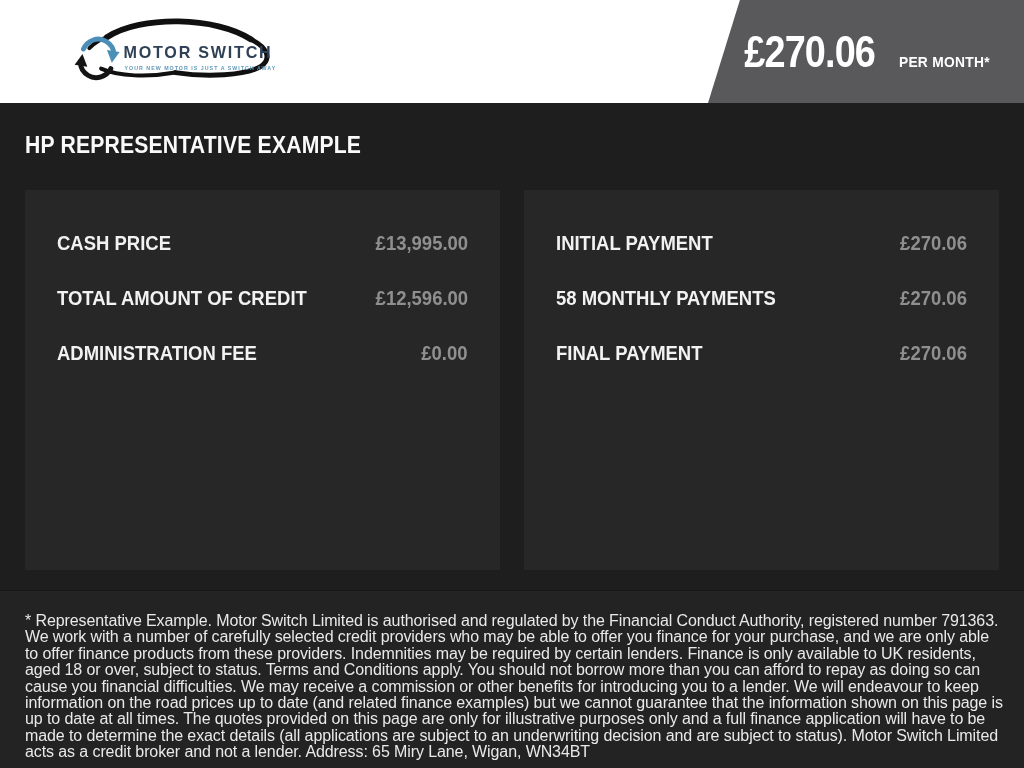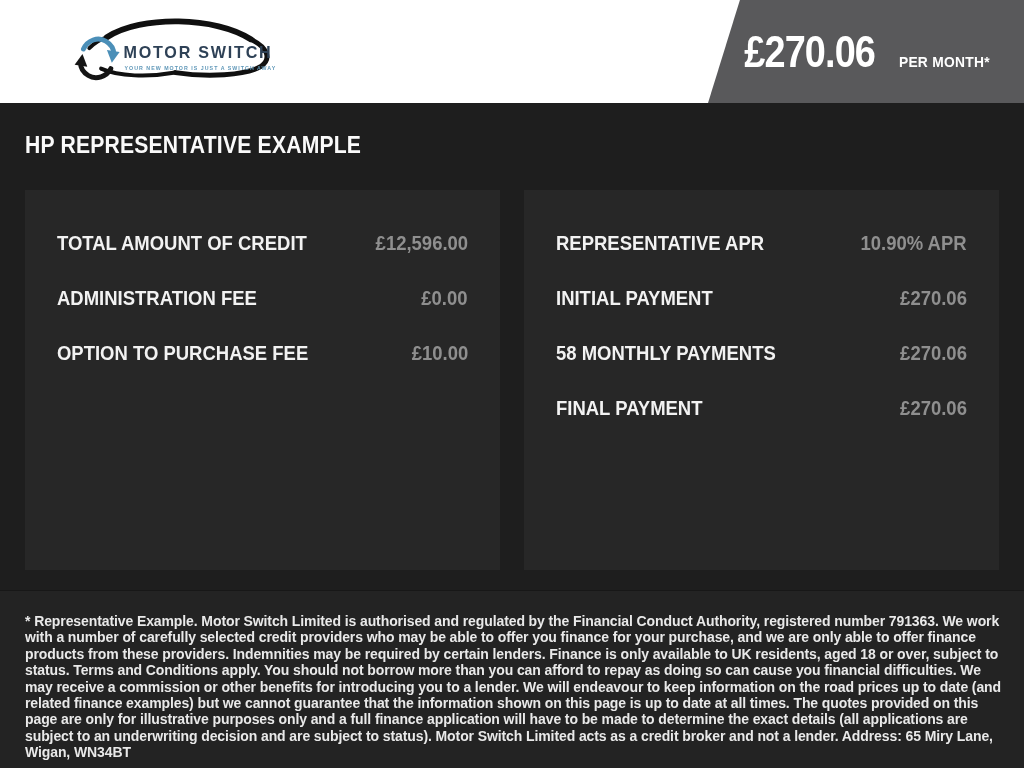--- a/index.html
+++ b/index.html
@@ -50,22 +50,22 @@
   .frow-value{
     display:inline-block;color:#8f8f8f;font-weight:bold;font-size:21px;
     white-space:nowrap;transform:scaleX(.88);transform-origin:100% 50%;
   }
   
   .footer{
     position:absolute;top:590px;left:0;width:1024px;height:178px;
     background:#232323;border-top:1px solid #171717;box-sizing:border-box;
   }
   .disclaimer{
-    margin:22px 24px 0 25px;width:978px;color:#e9e9e9;font-weight:bold;
-    font-size:14px;line-height:16.4px;letter-spacing:-0.1px;
+    margin:22px 24px 0 25px;width:978px;color:#e9e9e9;font-weight:normal;
+    font-size:16px;line-height:16.4px;letter-spacing:-0.1px;
   }
 </style>
 </head>
 <body>
 
 <div class="page">
 
   <div class="topbar">
 
     <svg class="logo" viewBox="0 0 230 82" aria-hidden="true">
@@ -93,38 +93,34 @@
       <span class="badge-period">PER MONTH*</span>
     </div>
   </div>
 
   <div class="section-title">HP REPRESENTATIVE EXAMPLE</div>
 
   <div class="panels">
 
     <div class="panel">
       <div class="frow">
+        <span class="frow-label">CASH PRICE</span>
+        <span class="frow-value">£13,995.00</span>
+      </div>
+      <div class="frow">
         <span class="frow-label">TOTAL AMOUNT OF CREDIT</span>
         <span class="frow-value">£12,596.00</span>
       </div>
       <div class="frow">
         <span class="frow-label">ADMINISTRATION FEE</span>
         <span class="frow-value">£0.00</span>
       </div>
-      <div class="frow">
-        <span class="frow-label">OPTION TO PURCHASE FEE</span>
-        <span class="frow-value">£10.00</span>
-      </div>
     </div>
 
     <div class="panel">
-      <div class="frow">
-        <span class="frow-label">REPRESENTATIVE APR</span>
-        <span class="frow-value">10.90% APR</span>
-      </div>
       <div class="frow">
         <span class="frow-label">INITIAL PAYMENT</span>
         <span class="frow-value">£270.06</span>
       </div>
       <div class="frow">
         <span class="frow-label">58 MONTHLY PAYMENTS</span>
         <span class="frow-value">£270.06</span>
       </div>
       <div class="frow">
         <span class="frow-label">FINAL PAYMENT</span>

